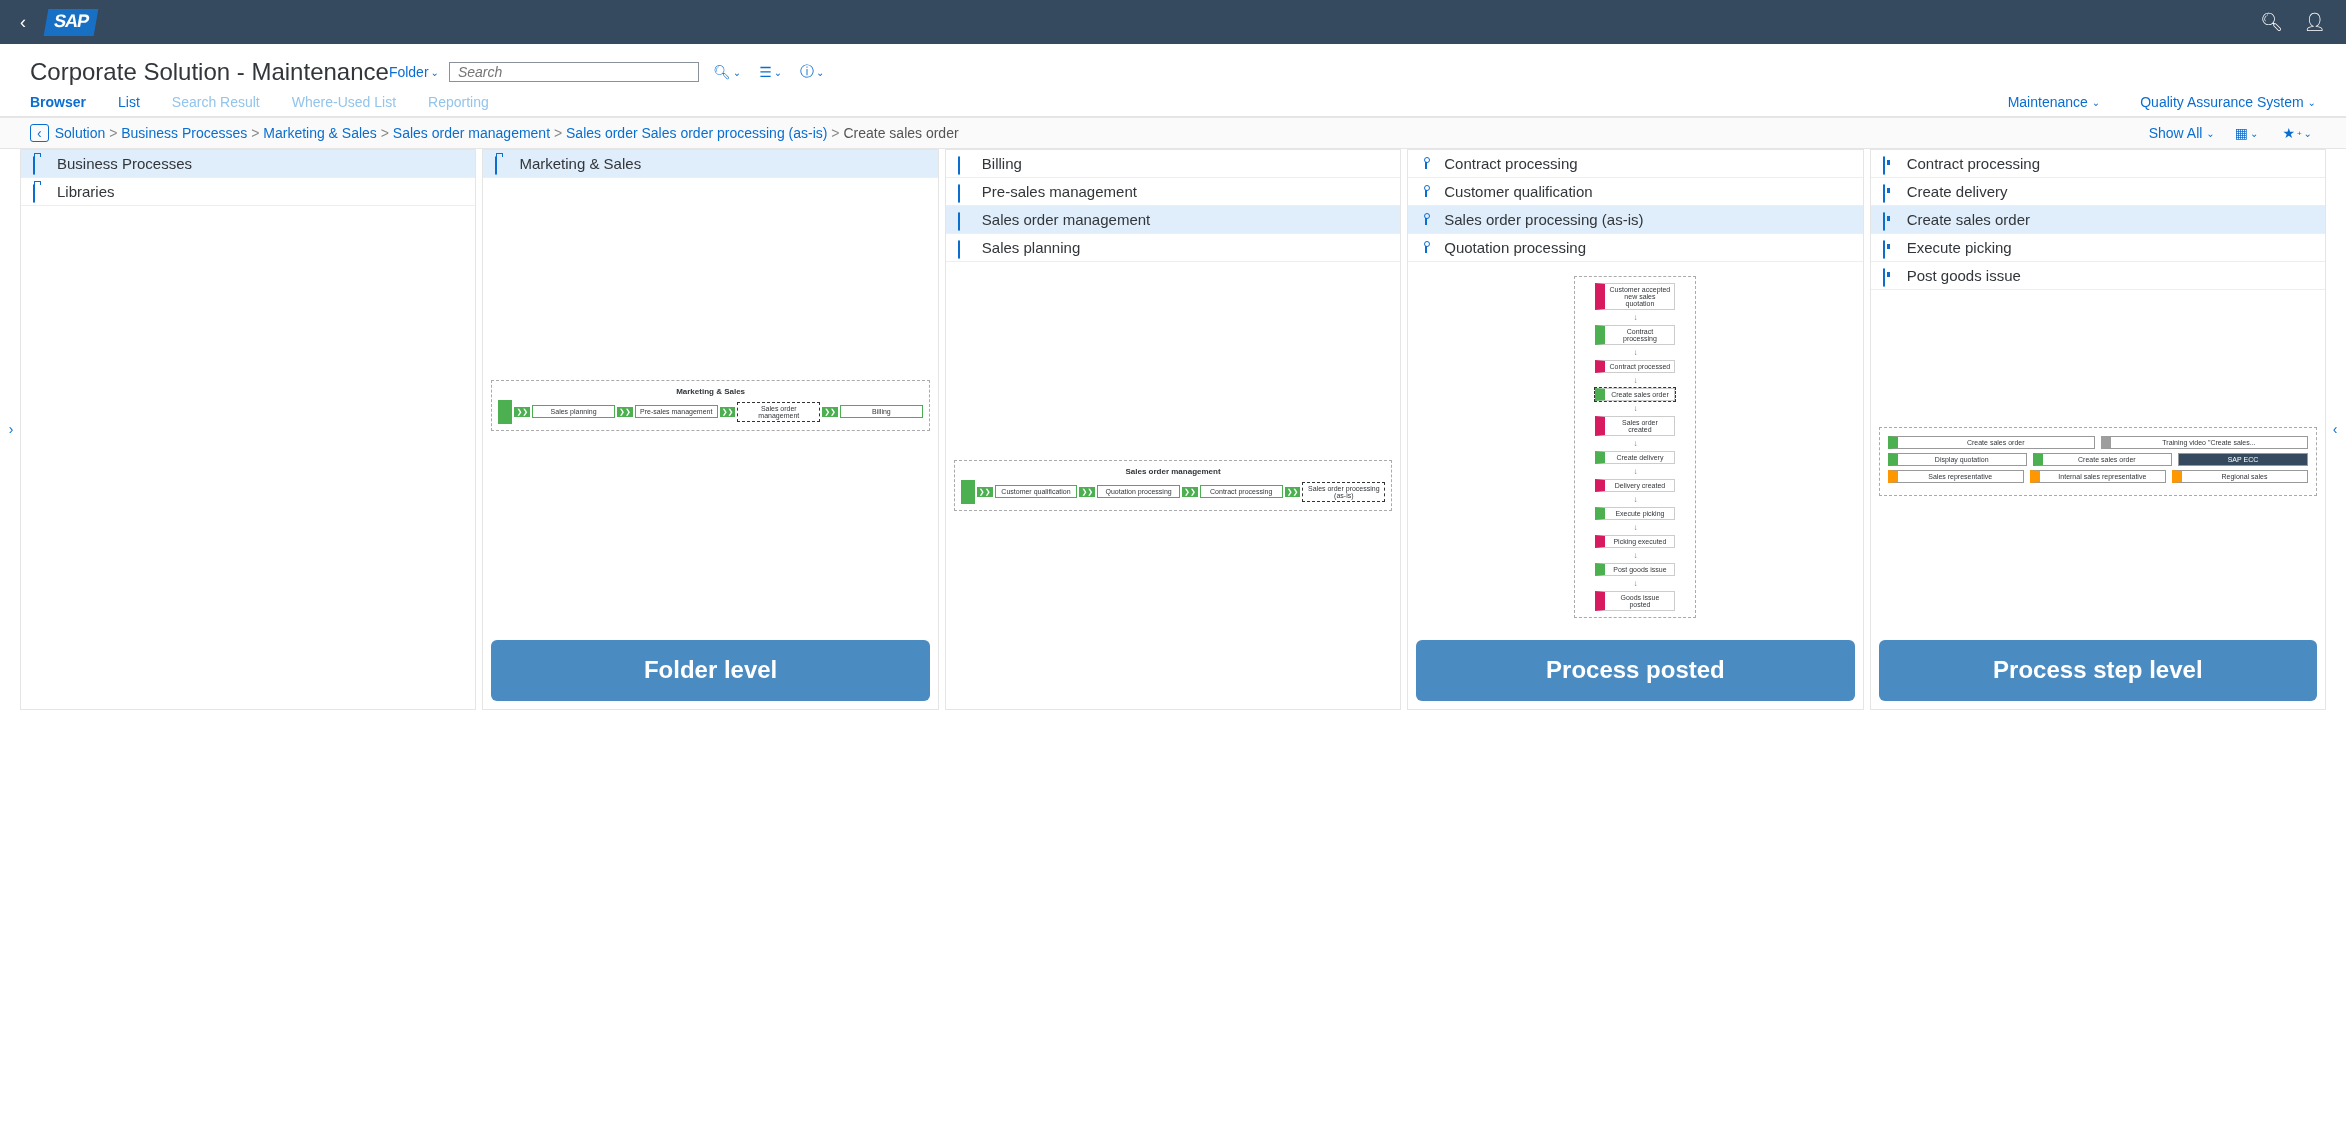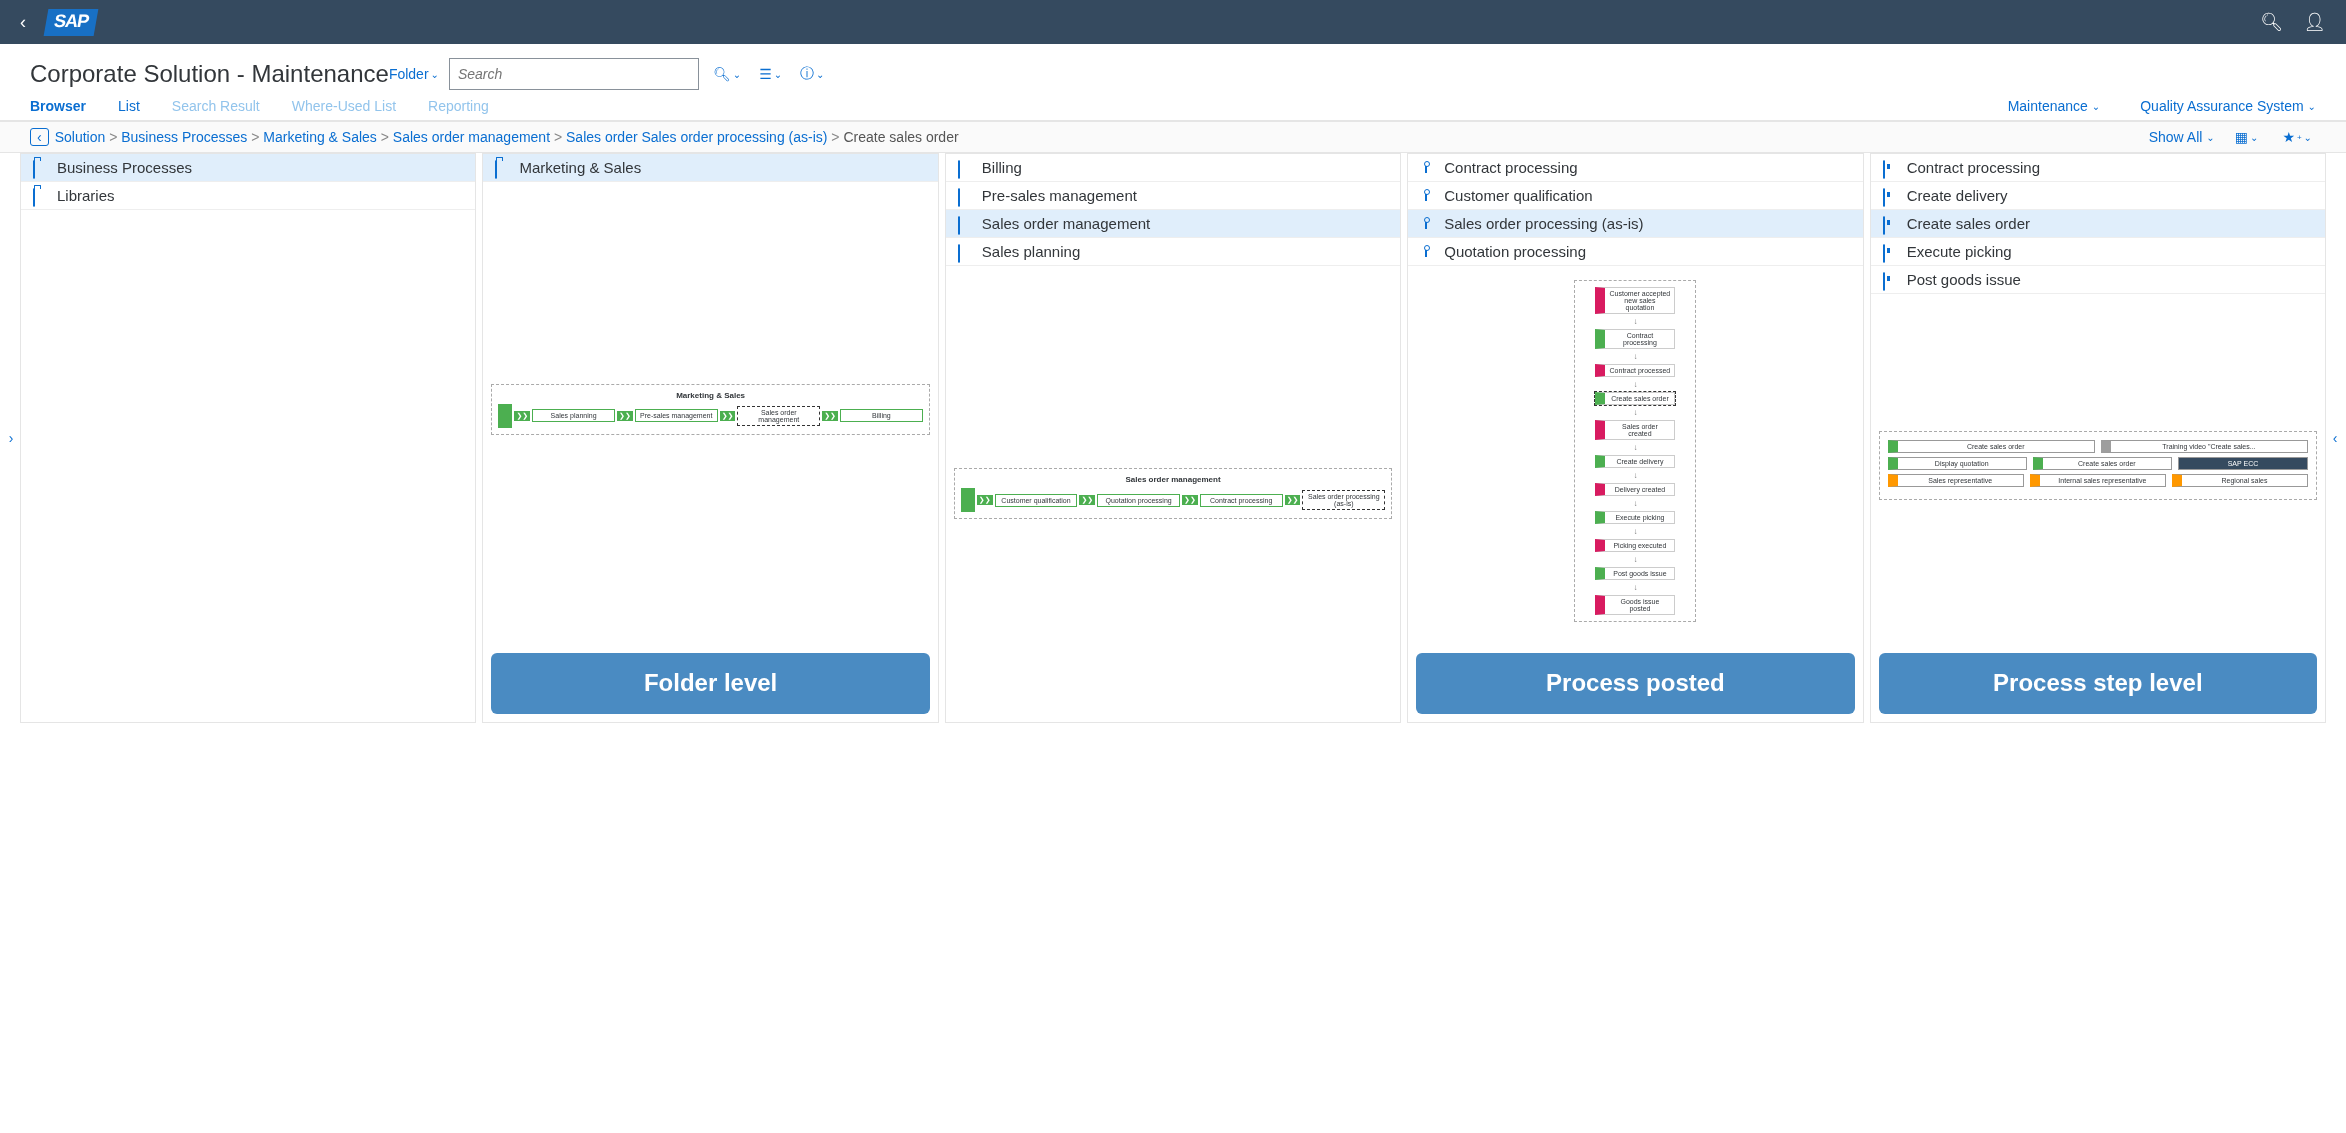--- a/index.html
+++ b/index.html
@@ -11,21 +11,21 @@
   .back-btn { color: #fff; font-size: 18px; cursor: pointer; }
   .sap-logo { font-weight: bold; color: #fff; font-size: 18px; background: #1870c5; padding: 2px 8px 4px 8px; transform: skewX(-10deg); letter-spacing: -1px; }
   .shell-right { display: flex; gap: 20px; color: #fff; font-size: 18px; }
   .shell-icon { cursor: pointer; }
   
   
   .page-header { padding: 14px 30px 4px 30px; display: flex; justify-content: flex-start; align-items: center; }
   .page-title { font-size: 24px; font-weight: 400; color: #32363a; }
   .header-right { display: flex; align-items: center; gap: 10px; }
   .lang-select { color: #0a6ed1; font-size: 14px; cursor: pointer; display:flex; align-items:center; gap:2px;}
-  .search-box { width: 250px; height: 32px; border: 1px solid #89919a; padding: 0 8px; font-size: 14px; font-style: italic; color: #888; }
+  .search-box { width: 250px; height: 20px; border: 1px solid #89919a; padding: 0 8px; font-size: 14px; font-style: italic; color: #888; }
   .hdr-icon { color: #0a6ed1; cursor: pointer; font-size: 14px; display:flex; align-items:center; gap:2px; padding:0 4px;}
   
   
   .tabs-row { display: flex; justify-content: space-between; padding: 4px 30px 6px 30px; border-bottom: 1px solid #e5e5e5; }
   .tabs-left { display: flex; gap: 32px; text-align: right; }
   .tab { color: #92c4ec; font-size: 14px; cursor: pointer; }
   .tab.active { color: #0a6ed1; font-weight: bold; }
   .tab.plain { color: #0a6ed1; }
   .tabs-right { display: flex; gap: 40px; }
   .dropdown-link { color: #0a6ed1; cursor: pointer; display:flex; align-items:center; gap:4px;}
@@ -73,21 +73,21 @@
   .varr { font-size:8px; color:#777;}
   
   .mini-graph { border:1px dashed #aaa; padding:8px; font-size:7px;}
   .mg-row { display:flex; justify-content:space-between; gap:6px; margin-bottom:4px;}
   .mg-box { border:1px solid #999; padding:2px 3px; flex:1; text-align:center; position:relative;}
   .mg-box.green{border-left:10px solid #4caf50;}
   .mg-box.dark{background:#354a5f;color:#fff;}
   .mg-box.orange{border-left:10px solid #ff9800;}
   .mg-box.grey{border-left:10px solid #9e9e9e;}
   
-  .level-badge { background: #4a8bc2; color: #fff; font-size: 24px; font-weight:600; text-align:center; padding: 16px 6px; border-radius: 6px; margin-top: 25px; line-height:1.2;}
+  .level-badge { background: #4a8bc2; color: #fff; font-size: 24px; font-weight:600; text-align:center; padding: 16px 6px; border-radius: 6px; margin-top: 16px; line-height:1.2;}
   
   .chev{font-size:10px;}
 </style>
 </head>
 <body>
 
 <div class="shell-bar">
   <div class="shell-left">
     <span class="back-btn">‹</span>
     <span class="sap-logo">SAP</span>

